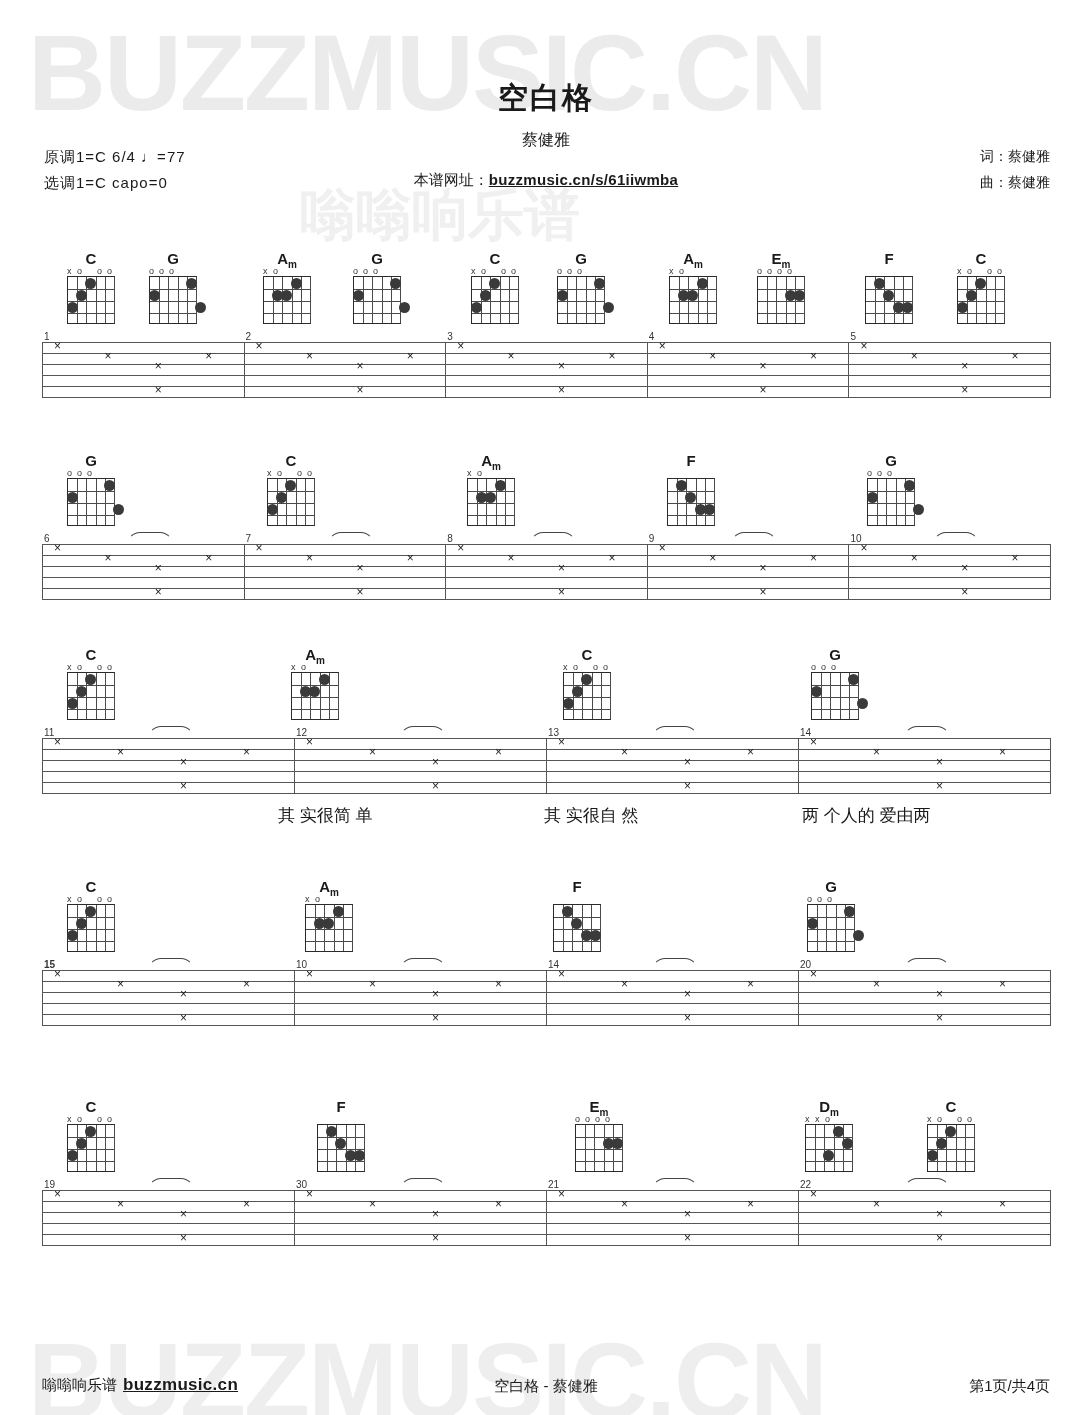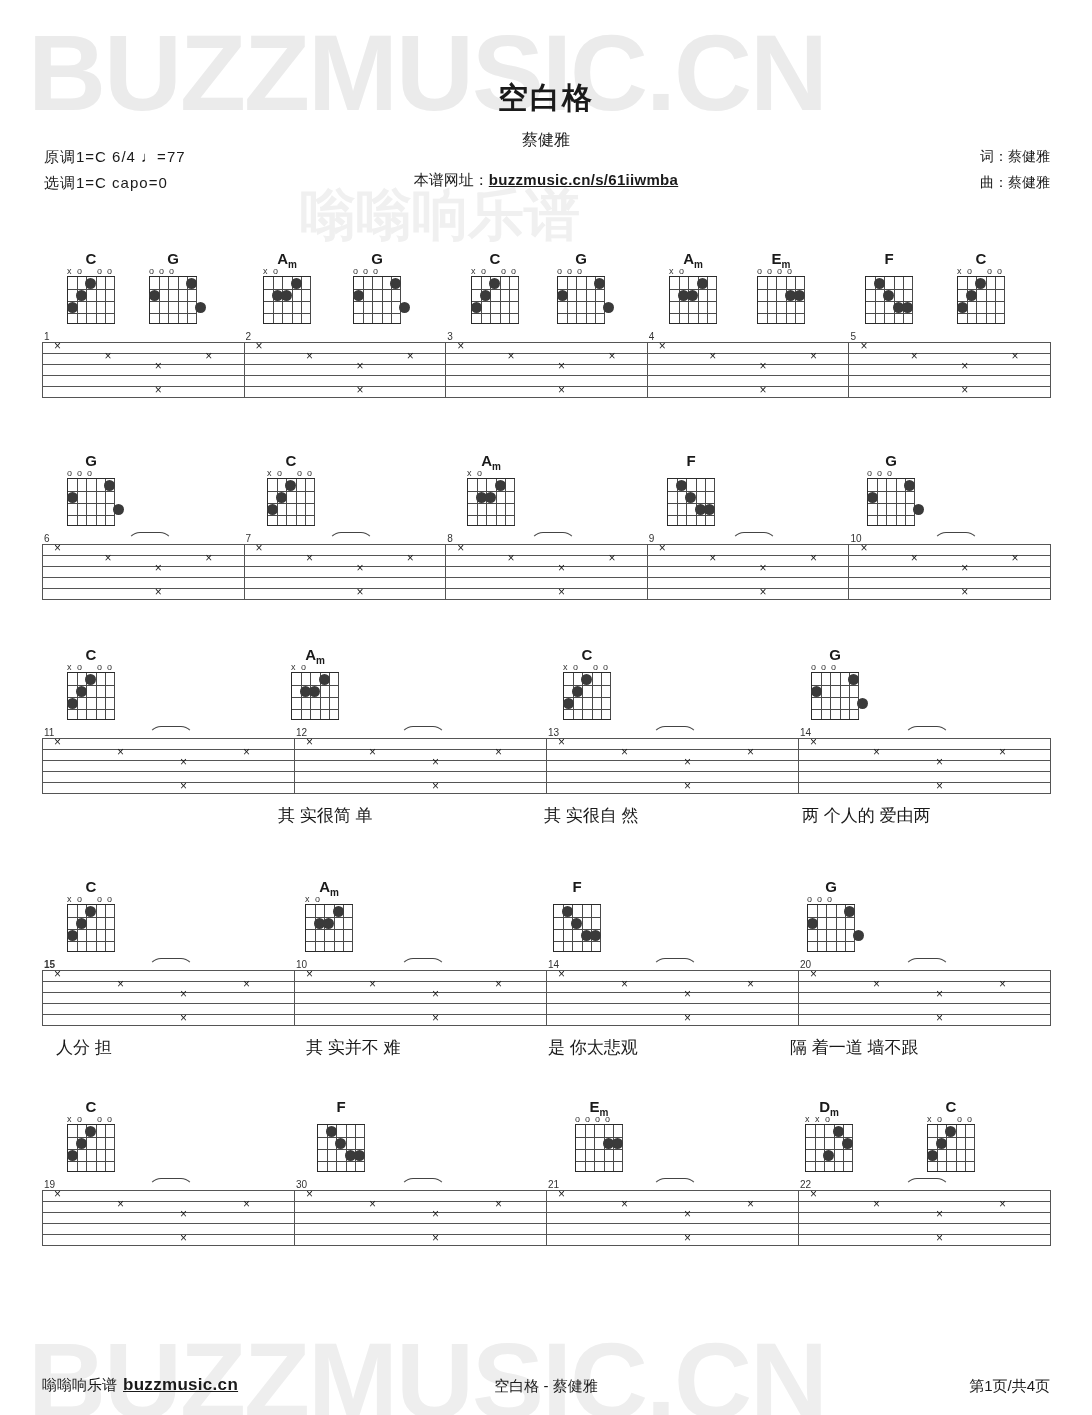--- a/index.html
+++ b/index.html
@@ -744,26 +744,20 @@
           <div class="tie" style="left: 609.84px; top: -12px;"></div>
           <div class="mnum" style="left: 758px; top: -11px;">20</div>
           <div class="mark" style="left: 768px; top: -2px;">×</div>
           <div class="mark" style="left: 831px; top: 8px;">×</div>
           <div class="mark" style="left: 894px; top: 18px;">×</div>
           <div class="mark" style="left: 894px; top: 42px;">×</div>
           <div class="mark" style="left: 957px; top: 8px;">×</div>
           <div class="tie" style="left: 861.84px; top: -12px;"></div>
         </div>
       </div>
-      <div class="lyricrow">
-        <div class="lyric" style="left: 56px;">人分      担</div>
-        <div class="lyric" style="left: 306px;">其 实并不    难</div>
-        <div class="lyric" style="left: 548px;">是 你太悲观</div>
-        <div class="lyric" style="left: 790px;">隔    着一道    墙不跟</div>
-      </div>
     </div>
     <div class="system" style="top: 1098px;">
       <div class="chordrow">
         <div class="chordbox" style="left: 62px;">
           <div class="chordname">C</div>
           <div class="dots">
             <span style="left: 5px;">x</span>
             <span style="left: 15px;">o</span>
             <span style="left: 35px;">o</span>
             <span style="left: 45px;">o</span>

